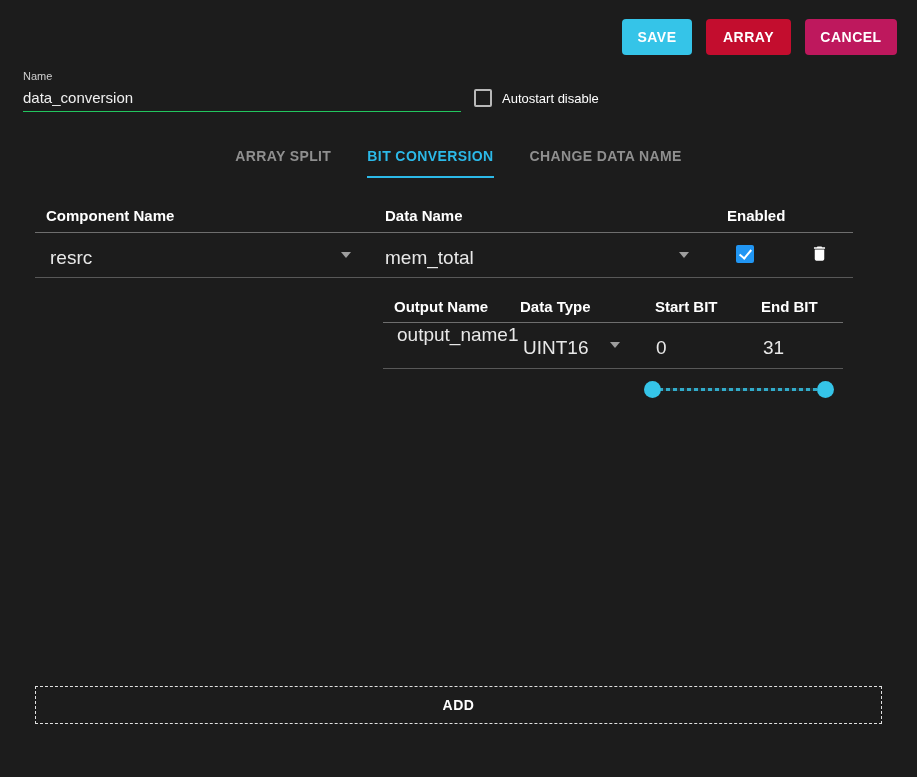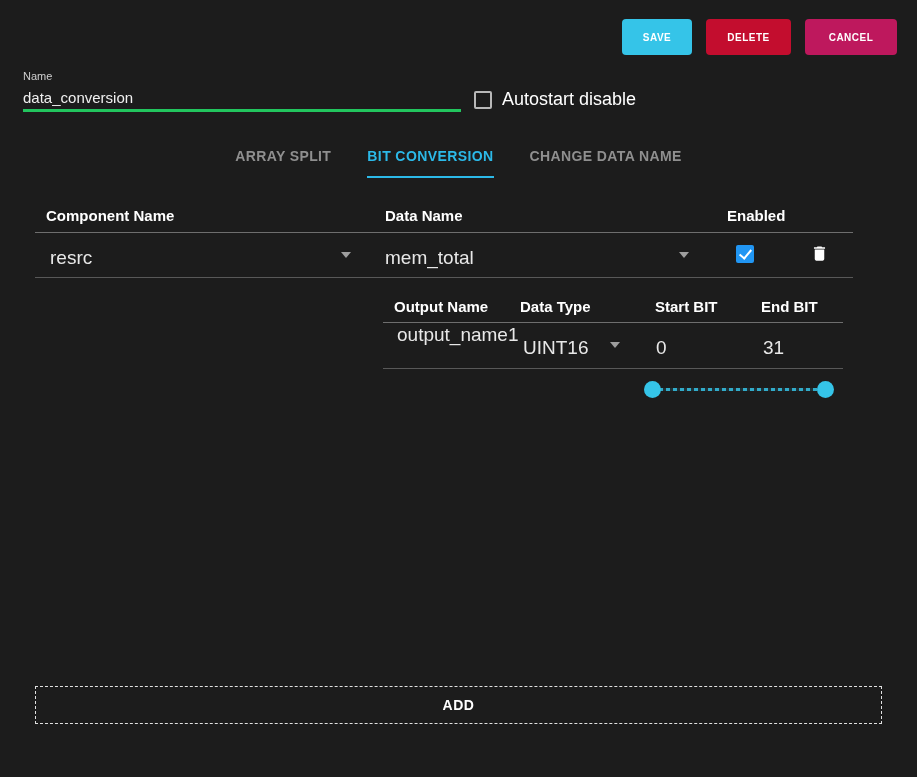--- a/index.html
+++ b/index.html
@@ -16,51 +16,51 @@
   
   .btn {
     position: absolute;
     top: 19px;
     height: 36px;
     border: none;
     border-radius: 4px;
     color: #ffffff;
     font-family: "Liberation Sans", sans-serif;
     font-weight: bold;
-    font-size: 10px;
+    font-size: 14px;
     letter-spacing: 0.5px;
     cursor: pointer;
     text-align: center;
   }
   .btn-save   { left: 622px; width: 70px; background: #35c4e8; }
   .btn-delete { left: 706px; width: 85px; background: #c30d2e; }
   .btn-cancel { left: 805px; width: 92px; background: #be185d; }
 
   
   .name-label {
     left: 23px; top: 70px;
     font-size: 11px; color: #cfcfcf;
   }
   .name-input {
     left: 23px; top: 86px;
     width: 438px; height: 26px;
     font-size: 15px; color: #f0f0f0;
-    border-bottom: 3px solid #22c55e;
+    border-bottom: 1px solid #22c55e;
     line-height: 24px;
   }
 
   
   .autostart { left: 474px; top: 89px; display: flex; align-items: center; }
   .cb-empty {
     width: 18px; height: 18px;
     border: 2px solid #b8b8b8;
     border-radius: 2px;
     background: transparent;
   }
-  .autostart-label { margin-left: 10px; font-size: 18px; color: #ffffff; }
+  .autostart-label { margin-left: 10px; font-size: 13px; color: #ffffff; }
 
   
   .tabs {
     left: 0; top: 138px; width: 917px;
     display: flex; justify-content: center; gap: 36px;
   }
   .tab {
     padding: 10px 0 12px 0;
     font-size: 14px; font-weight: bold;
     letter-spacing: 0.4px;
@@ -133,21 +133,21 @@
     font-family: "Liberation Sans", sans-serif;
     font-size: 14px; font-weight: bold;
     letter-spacing: 0.6px;
     cursor: pointer;
   }
 </style>
 </head>
 <body>
 
 <button class="btn btn-save">SAVE</button>
-<button class="btn btn-delete">DELETE</button>
+<button class="btn btn-delete">ARRAY</button>
 <button class="btn btn-cancel">CANCEL</button>
 
 <div class="abs name-label">Name</div>
 <div class="abs name-input">data_conversion</div>
 
 <div class="abs autostart">
   <span class="cb-empty"></span>
   <span class="autostart-label">Autostart disable</span>
 </div>
 

